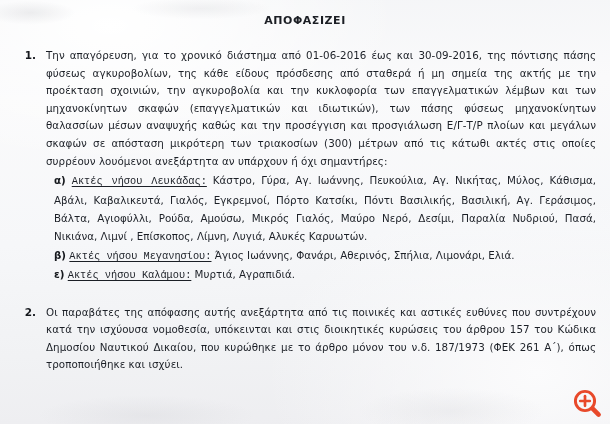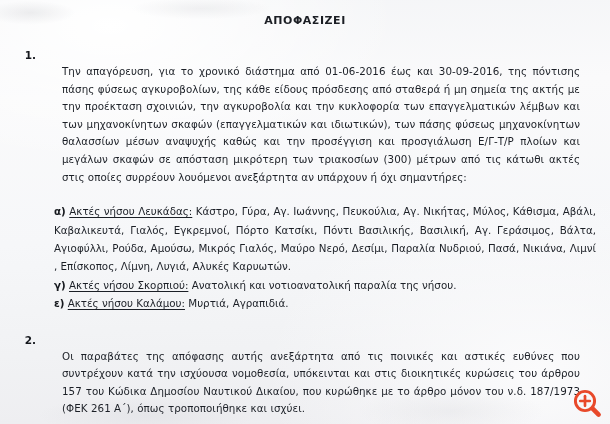--- a/index.html
+++ b/index.html
@@ -73,21 +73,21 @@
   .clause-body {
     flex: 1 1 auto;
     min-width: 0;
   }
   .para {
     font-size: 10.3px;
     line-height: 17.6px;
     text-align: justify;
     text-justify: inter-word;
     color: #1b1f26;
-    margin: 16px;
+    margin: 0;
     letter-spacing: .06px;
   }
 
   
   .sublist {
     margin: 1px 0 0 0;
     padding: 0;
     list-style: none;
   }
   .subitem {
@@ -99,20 +99,21 @@
     padding-left: 8px;
     text-indent: -0px;
   }
   .subitem .marker {
     font-weight: 700;
     color: #15181d;
   }
   .subitem .heading {
     text-decoration: underline;
     text-underline-offset: 1.5px;
+    font-family: Liberation Mono, monospace;
   }
   .subitem .names { }
 
   .gap { height: 13px; }
 
   
   #zoom-control {
     position: absolute;
     right: 8px;
     bottom: 6px;
@@ -137,23 +138,23 @@
       <div class="clause-body">
         <p class="para">Την απαγόρευση, για το χρονικό διάστημα από 01-06-2016 έως και 30-09-2016, της πόντισης πάσης φύσεως αγκυροβολίων, της κάθε είδους πρόσδεσης από σταθερά ή μη σημεία της ακτής με την προέκταση σχοινιών, την αγκυροβολία και την κυκλοφορία των επαγγελματικών λέμβων και των μηχανοκίνητων σκαφών (επαγγελματικών και ιδιωτικών), των πάσης φύσεως μηχανοκίνητων θαλασσίων μέσων αναψυχής καθώς και την προσέγγιση και προσγιάλωση Ε/Γ-Τ/Ρ πλοίων και μεγάλων σκαφών σε απόσταση μικρότερη των τριακοσίων (300) μέτρων από τις κάτωθι ακτές στις οποίες συρρέουν λουόμενοι ανεξάρτητα αν υπάρχουν ή όχι σημαντήρες:</p>
 
         <ul class="sublist">
           <li class="subitem">
             <span class="marker">α)</span>
             <span class="heading">Ακτές νήσου Λευκάδας:</span>
             <span class="names">Κάστρο, Γύρα, Αγ. Ιωάννης, Πευκούλια, Αγ. Νικήτας, Μύλος, Κάθισμα, Αβάλι, Καβαλικευτά, Γιαλός, Εγκρεμνοί, Πόρτο Κατσίκι, Πόντι Βασιλικής, Βασιλική, Αγ. Γεράσιμος, Βάλτα, Αγιοφύλλι, Ρούδα, Αμούσω, Μικρός Γιαλός, Μαύρο Νερό, Δεσίμι, Παραλία Νυδριού, Πασά, Νικιάνα, Λιμνί , Επίσκοπος, Λίμνη, Λυγιά, Αλυκές Καρυωτών.</span>
           </li>
           <li class="subitem">
-            <span class="marker">γ)</span>
-            <span class="heading">Ακτές νήσου Σκορπιού:</span>
-            <span class="names">Ανατολική και νοτιοανατολική παραλία της νήσου.</span>
+            <span class="marker">β)</span>
+            <span class="heading">Ακτές νήσου Μεγανησίου:</span>
+            <span class="names">Άγιος Ιωάννης, Φανάρι, Αθερινός, Σπήλια, Λιμονάρι, Ελιά.</span>
           </li>
           <li class="subitem">
             <span class="marker">ε)</span>
             <span class="heading">Ακτές νήσου Καλάμου:</span>
             <span class="names">Μυρτιά, Αγραπιδιά.</span>
           </li>
         </ul>
       </div>
     </div>
 

